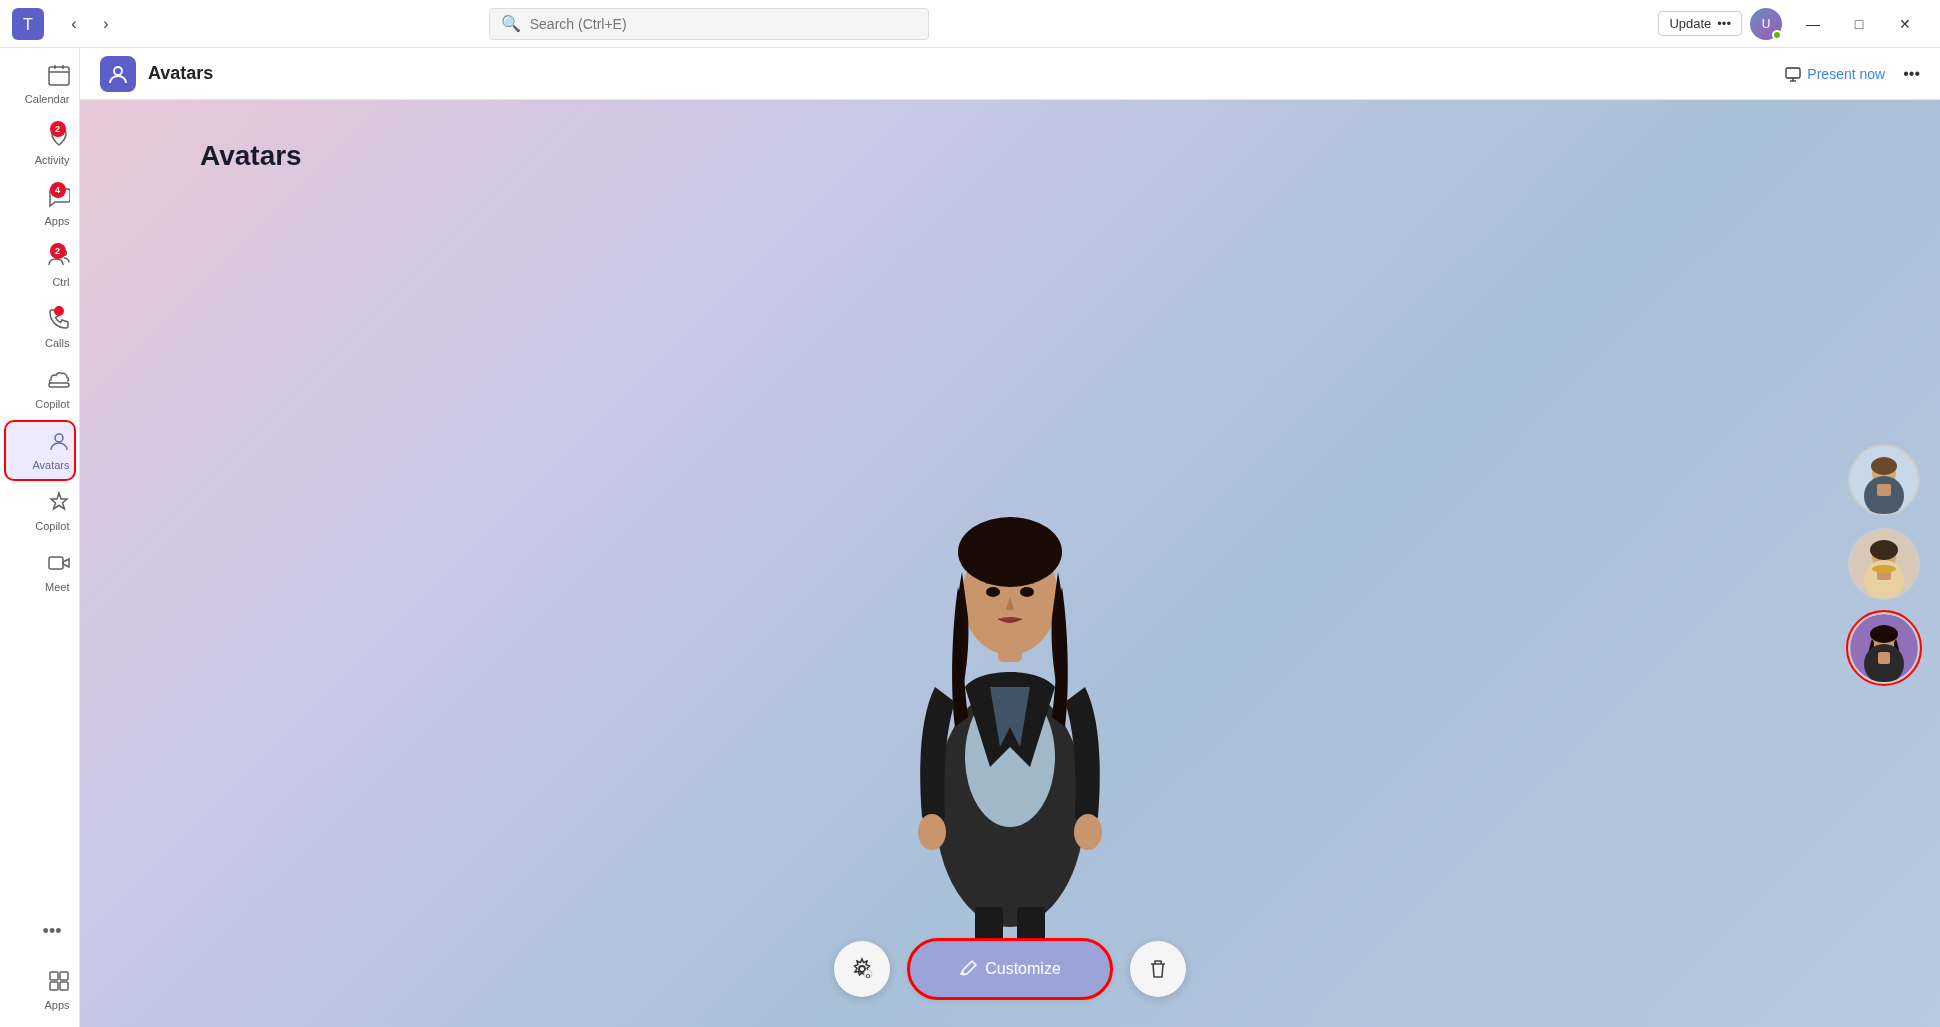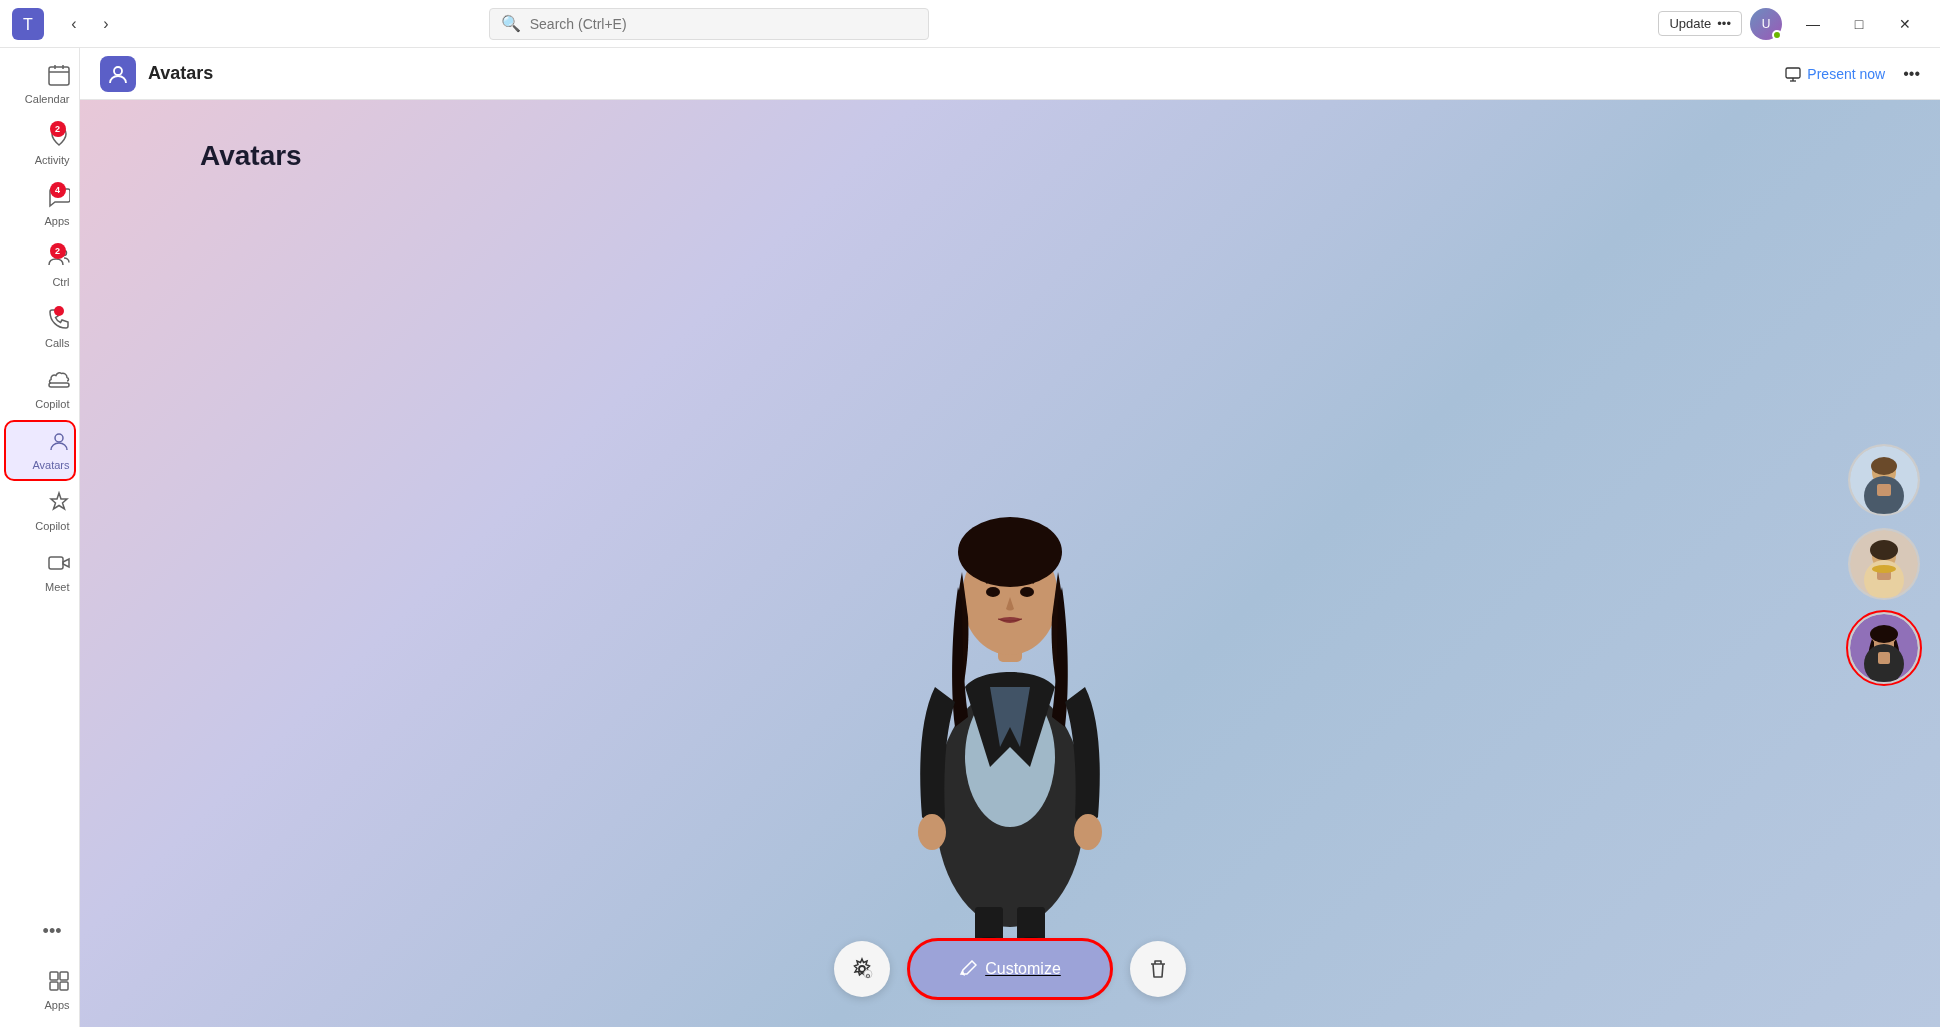--- a/index.html
+++ b/index.html
@@ -153,21 +153,21 @@
       display: flex; align-items: center; justify-content: center;
     }
     .avatar-thumb.selected-border {
       outline: 2px solid red;
     }
 
     
     .avatar-controls {
       position: absolute; bottom: 30px; left: 50%;
       transform: translateX(-50%);
-      display: flex; align-items: flex-start; gap: 20px; text-decoration: underline;
+      display: flex; align-items: flex-start; gap: 20px;
     }
     .settings-btn {
       width: 56px; height: 56px; border-radius: 50%;
       background: #f5f5f5; border: none; cursor: pointer;
       display: flex; align-items: center; justify-content: center;
       font-size: 20px; box-shadow: 0 2px 8px rgba(0,0,0,0.15);
     }
     .customize-btn {
       width: 200px; height: 56px; border-radius: 28px;
       background: #9ca3d8; border: none; cursor: pointer;

